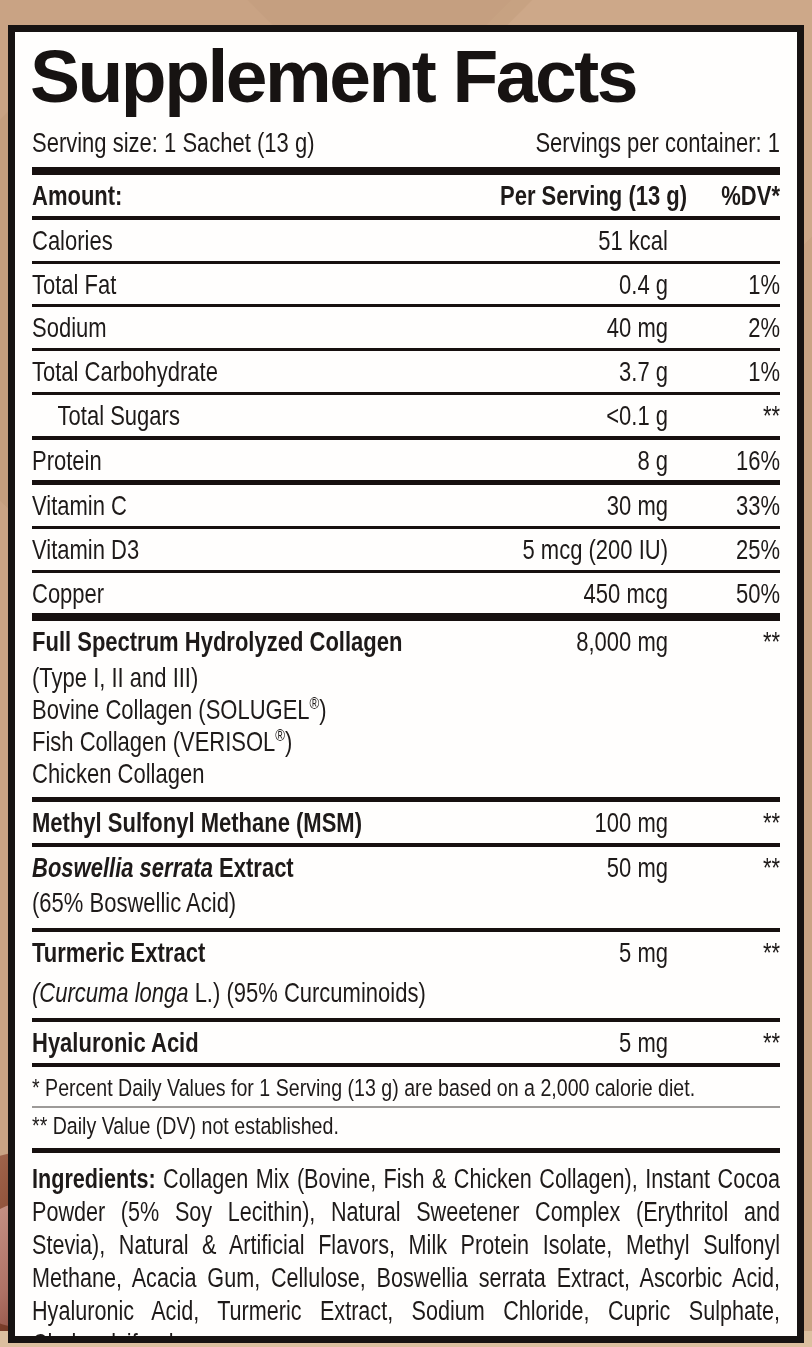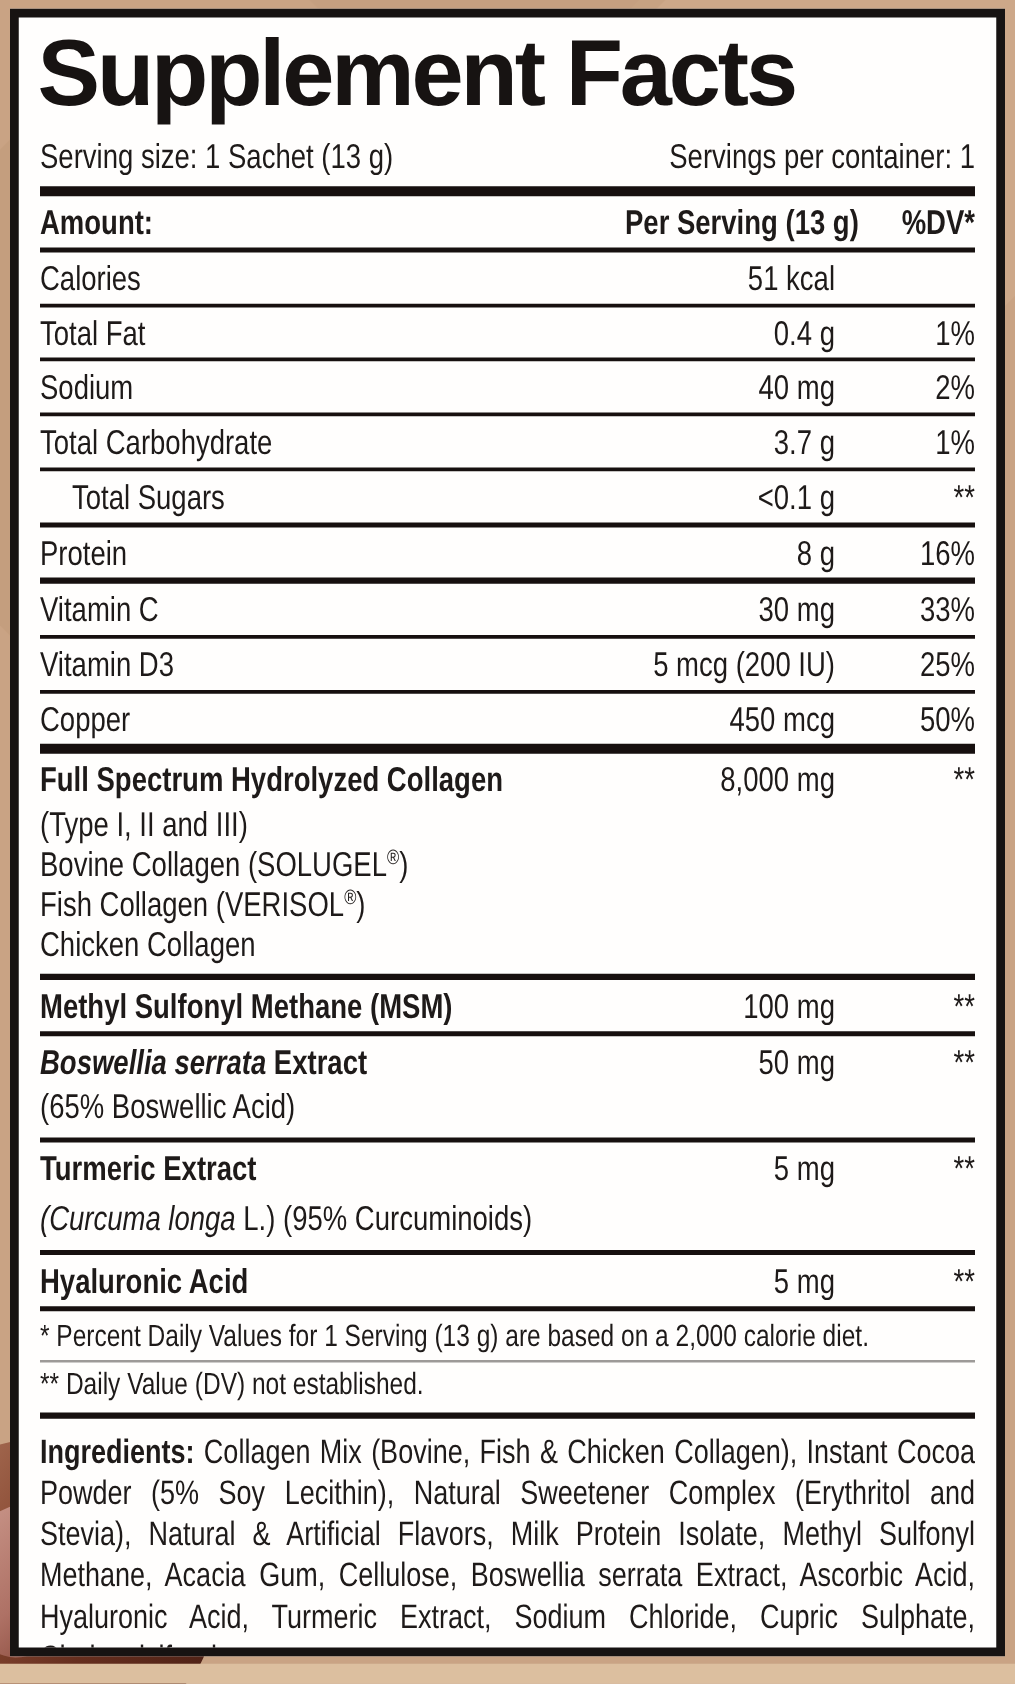--- a/index.html
+++ b/index.html
@@ -21,21 +21,21 @@
     transform:rotate(-14deg);
   }
   .photo-frag2{
     left:-30px;top:1205px;width:90px;height:120px;border-radius:40%;
     background:linear-gradient(120deg,#cf9d92 0%,#b3766b 60%,#8a4a3c 100%);
     transform:rotate(20deg);opacity:.9;
   }
 
   
   .panel{
-    position:absolute;left:8px;top:7px;box-sizing:border-box;
+    position:absolute;left:8px;top:25px;box-sizing:border-box;
     width:796px;height:1318px;
     background:#fffefd;border:7px solid #171312;
     padding:2px 17px 6px 17px;overflow:hidden;
   }
 
   
   .cz{width:125%;transform:scaleX(.8);transform-origin:0 0;}
 
   .title{
     font-size:75px;font-weight:700;letter-spacing:-2.5px;line-height:1.02;

